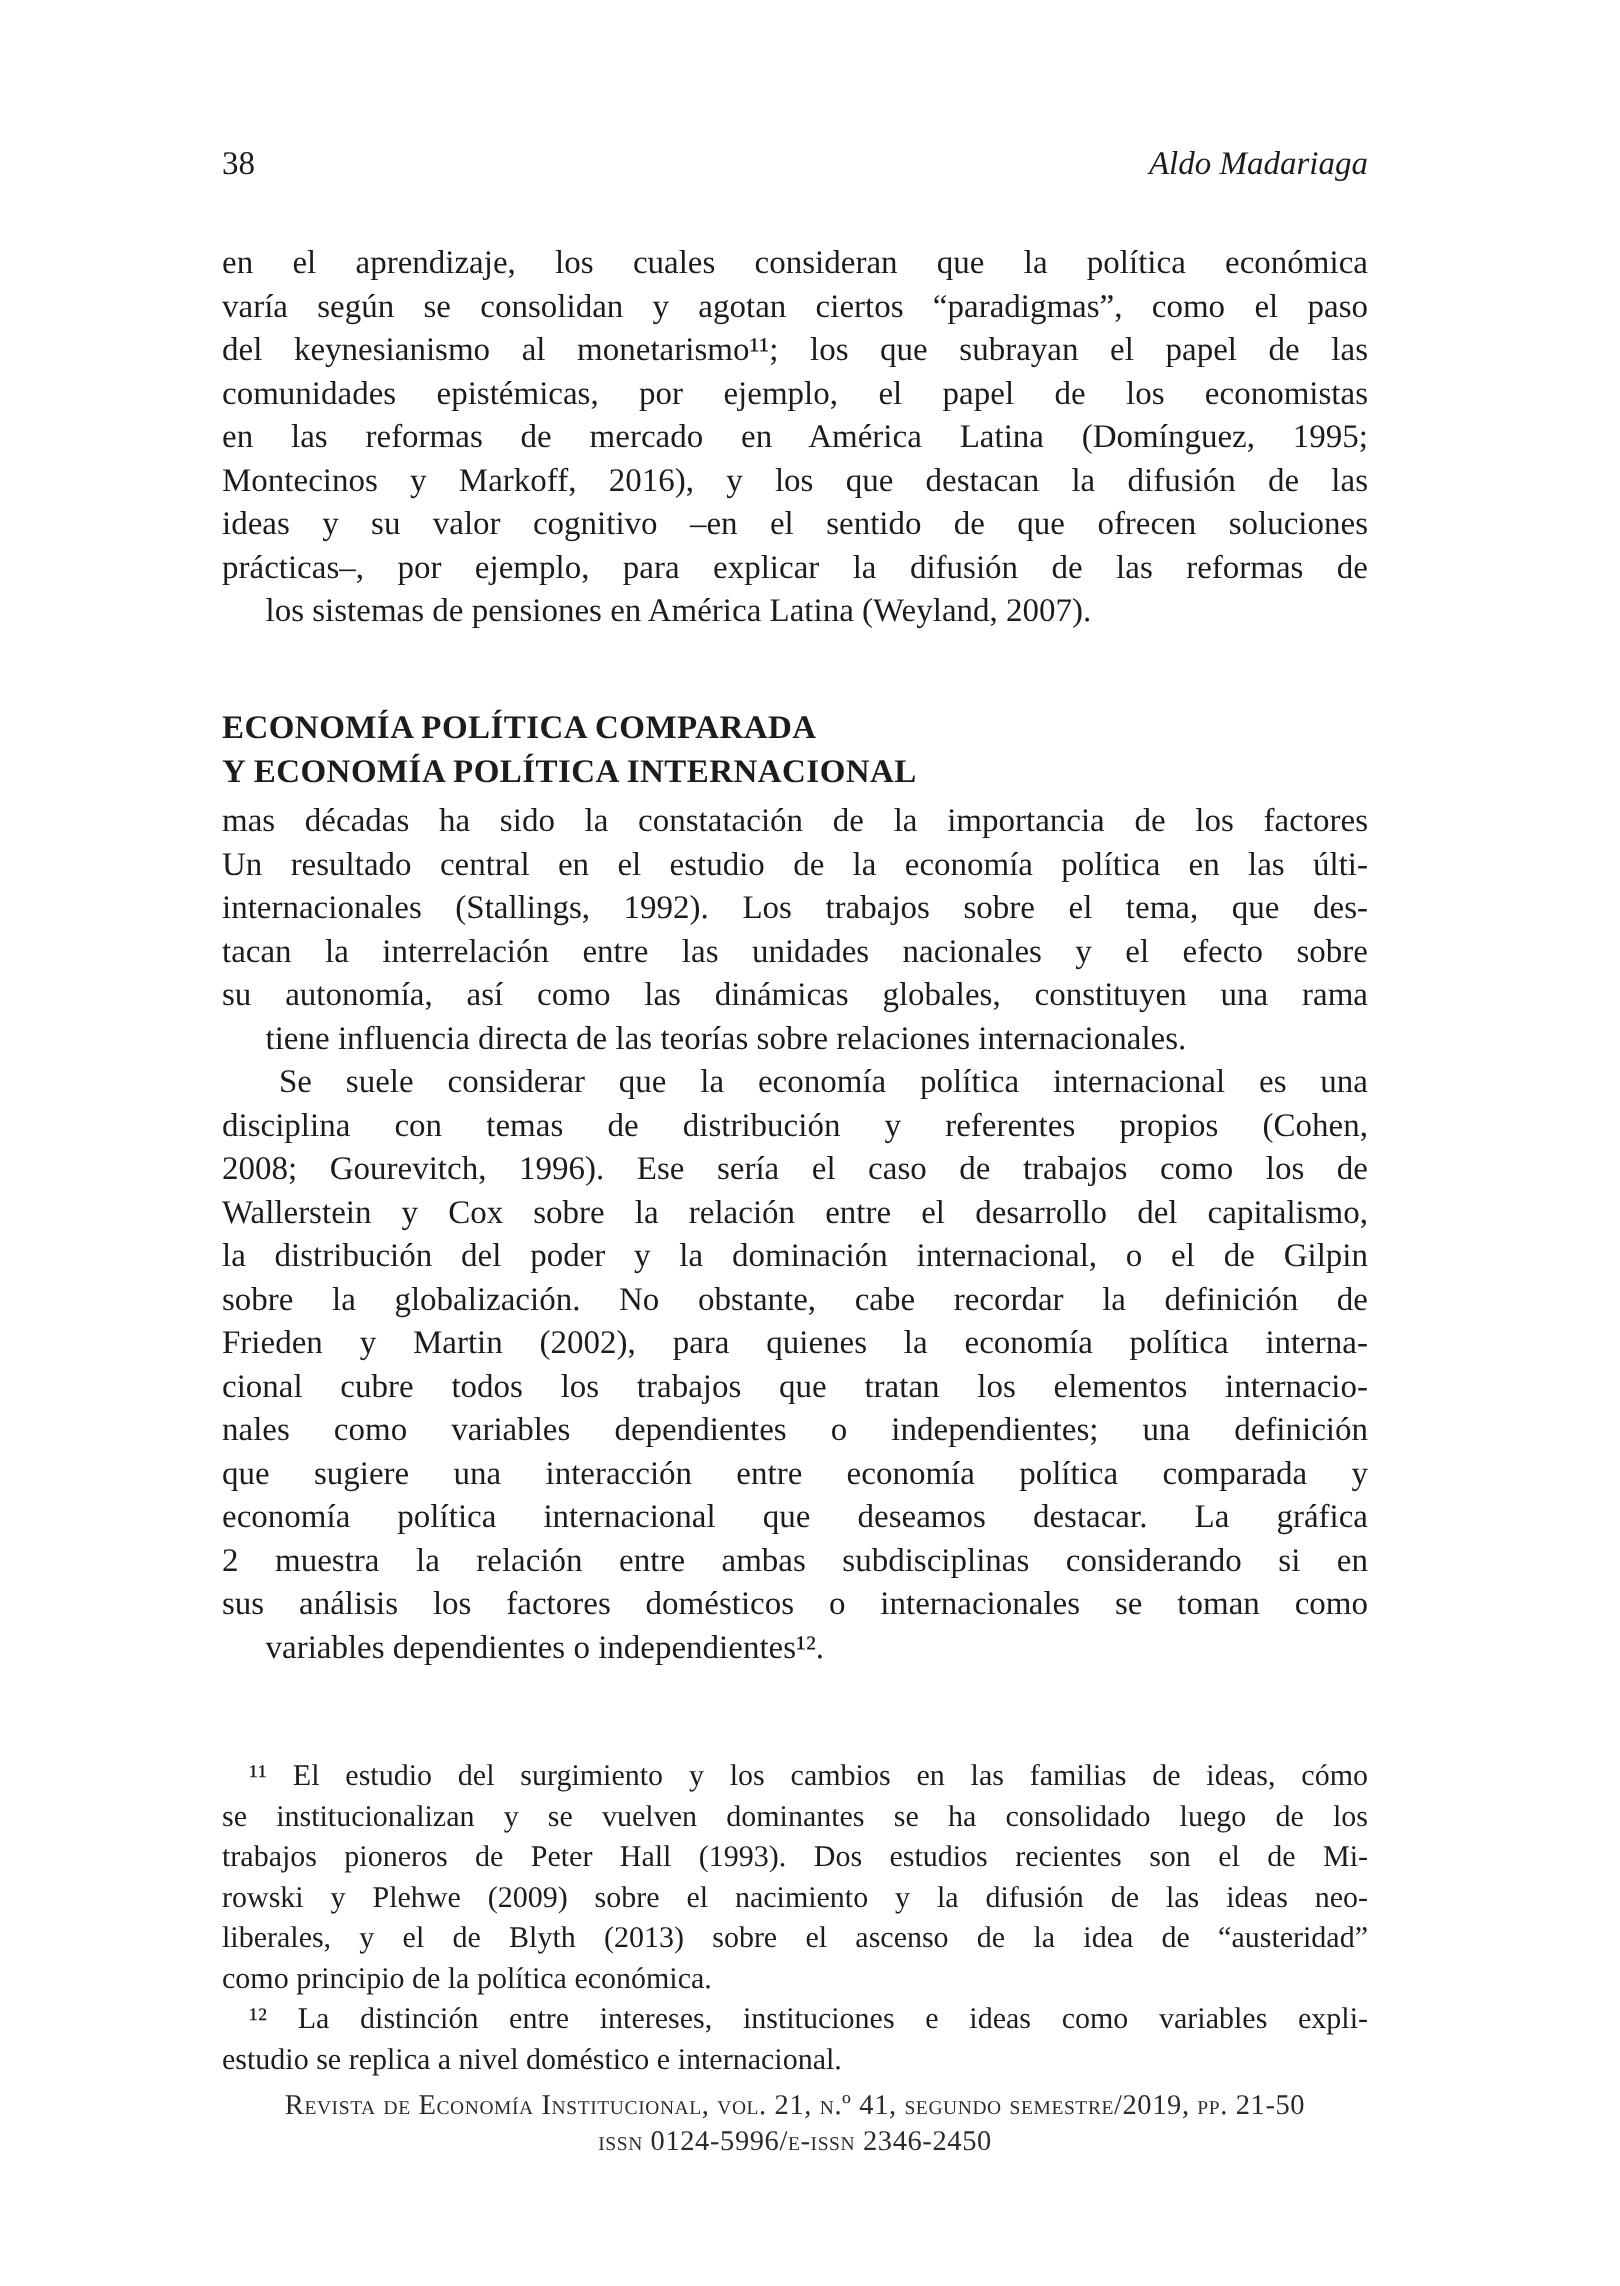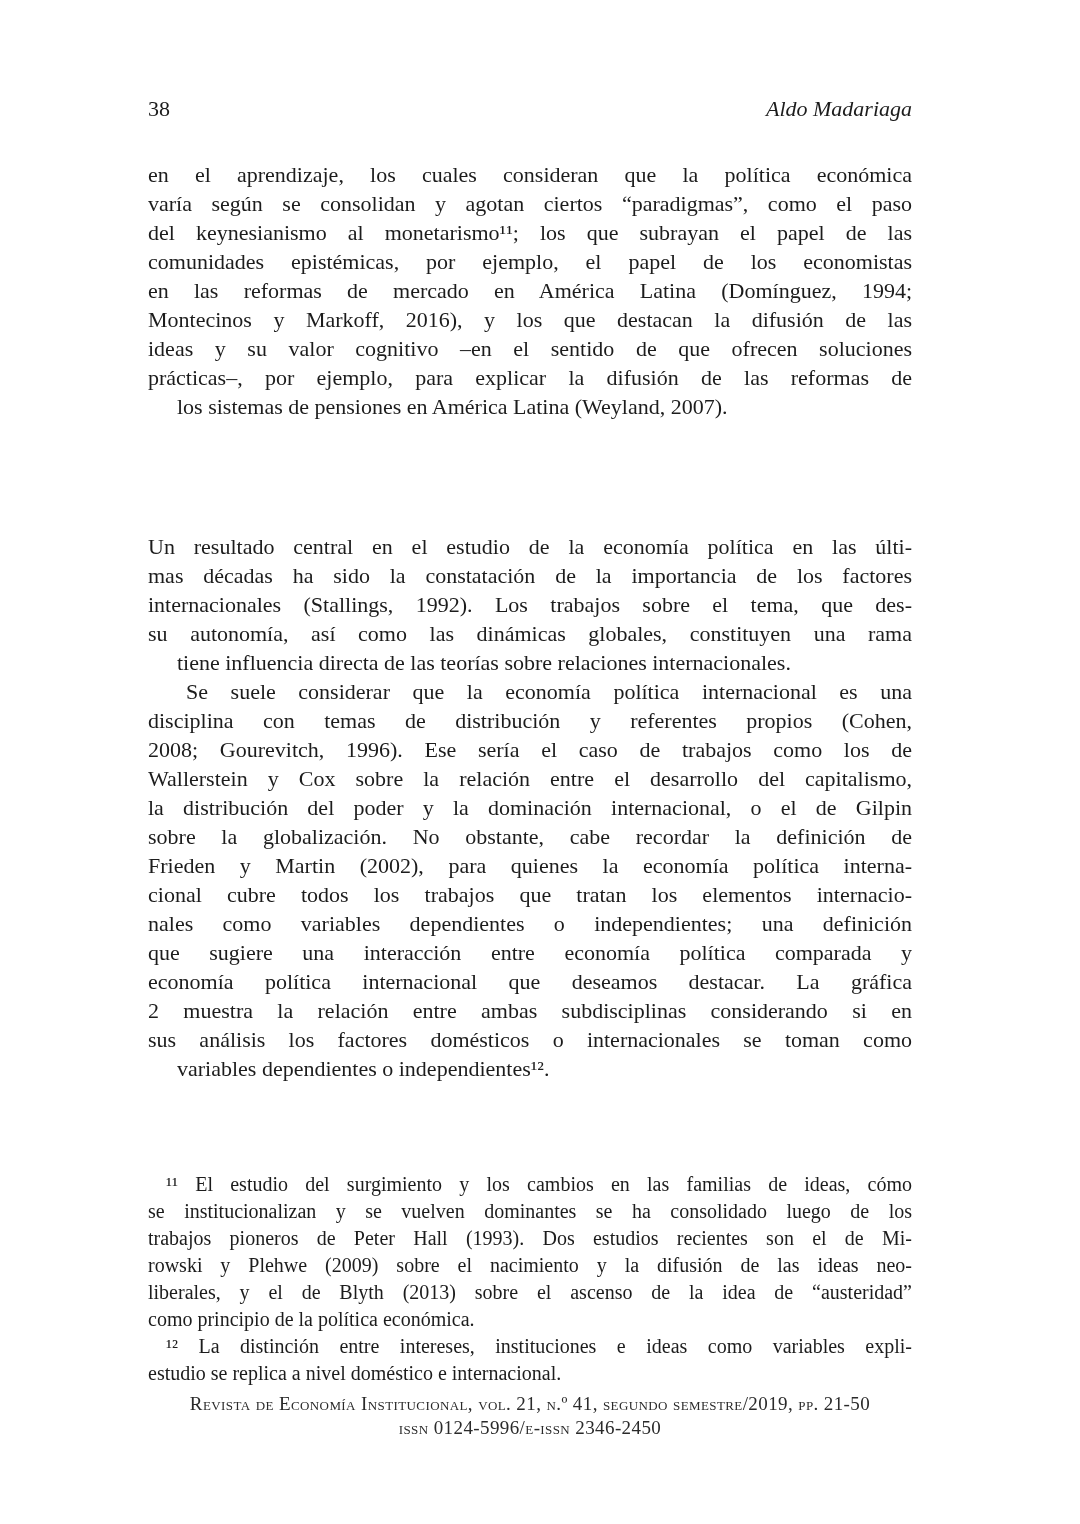--- a/index.html
+++ b/index.html
@@ -111,33 +111,38 @@
   <header class="running-head">
     <span>38</span>
     <span class="author">Aldo Madariaga</span>
   </header>
 
   <section class="para p1">
       <div class="line">en el aprendizaje, los cuales consideran que la política económica</div>
       <div class="line">varía según se consolidan y agotan ciertos “paradigmas”, como el paso</div>
       <div class="line">del keynesianismo al monetarismo¹¹; los que subrayan el papel de las</div>
       <div class="line">comunidades epistémicas, por ejemplo, el papel de los economistas</div>
-      <div class="line">en las reformas de mercado en América Latina (Domínguez, 1994;</div>
+      <div class="line">en las reformas de mercado en América Latina (Domínguez, 1995;</div>
       <div class="line">Montecinos y Markoff, 2016), y los que destacan la difusión de las</div>
       <div class="line">ideas y su valor cognitivo –en el sentido de que ofrecen soluciones</div>
       <div class="line">prácticas–, por ejemplo, para explicar la difusión de las reformas de</div>
       <div class="line">los sistemas de pensiones en América Latina (Weyland, 2007).</div>
     </section>
 
+  <h2 class="heading-block">
+      <div class="line">ECONOMÍA POLÍTICA COMPARADA</div>
+      <div class="line">Y ECONOMÍA POLÍTICA INTERNACIONAL</div>
+    </h2>
 
   <div class="body-col">
     <section class="para p2">
+        <div class="line">mas décadas ha sido la constatación de la importancia de los factores</div>
         <div class="line">Un resultado central en el estudio de la economía política en las últi-</div>
-        <div class="line">mas décadas ha sido la constatación de la importancia de los factores</div>
         <div class="line">internacionales (Stallings, 1992). Los trabajos sobre el tema, que des-</div>
+        <div class="line">tacan la interrelación entre las unidades nacionales y el efecto sobre</div>
         <div class="line">su autonomía, así como las dinámicas globales, constituyen una rama</div>
         <div class="line">tiene influencia directa de las teorías sobre relaciones internacionales.</div>
       </section>
     <section class="para p3 indent">
         <div class="line">Se suele considerar que la economía política internacional es una</div>
         <div class="line">disciplina con temas de distribución y referentes propios (Cohen,</div>
         <div class="line">2008; Gourevitch, 1996). Ese sería el caso de trabajos como los de</div>
         <div class="line">Wallerstein y Cox sobre la relación entre el desarrollo del capitalismo,</div>
         <div class="line">la distribución del poder y la dominación internacional, o el de Gilpin</div>
         <div class="line">sobre la globalización. No obstante, cabe recordar la definición de</div>

